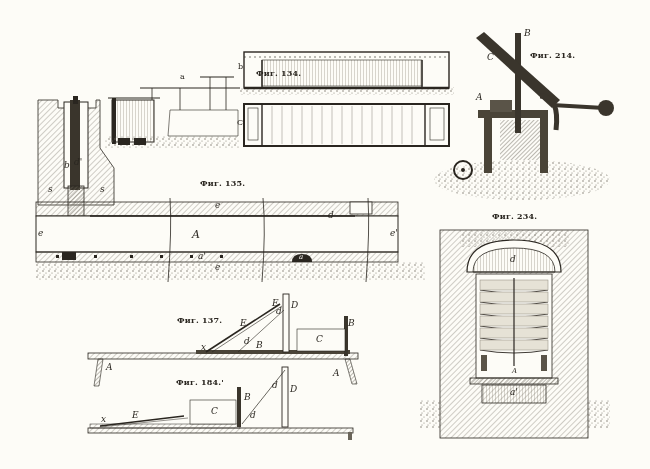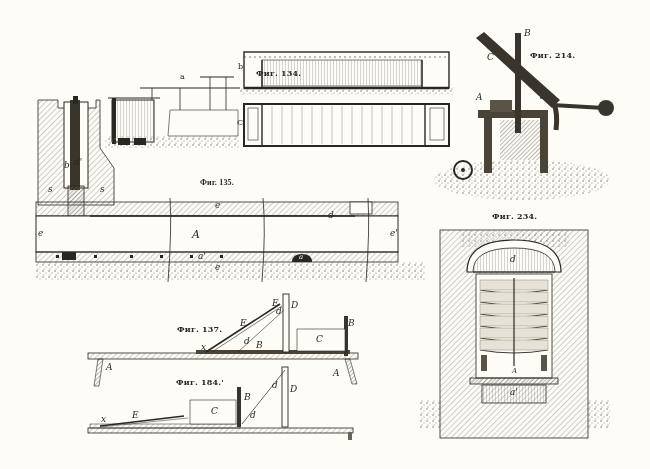--- a/index.html
+++ b/index.html
@@ -177,24 +177,24 @@
     <rect x="190" y="400" width="46" height="24" fill="#fdfcf7" stroke="#2a2620" stroke-width="0.6"></rect>
     <rect x="282" y="367" width="6" height="60" fill="#fdfcf7" stroke="#2a2620" stroke-width="0.9"></rect>
     <line x1="242" y1="424" x2="285" y2="370" stroke="#2a2620" stroke-width="0.7"></line>
     <line x1="100" y1="426" x2="184" y2="416" stroke="#2a2620" stroke-width="1.4"></line>
     <line x1="100" y1="427" x2="188" y2="418" stroke="#2a2620" stroke-width="0.5"></line>
     <rect x="348" y="432" width="4" height="8" fill="#6a655a"></rect>
   </g>
 </svg>
 
 <div class="cap" style="left:256px;top:20px;margin-top:48px;">Фиг. 134.</div>
-<div class="cap" style="left:200px;top:178px;font-family:Liberation Serif, serif;">Фиг. 135.</div>
+<div class="cap" style="left:200px;top:178px;">Фиг. 135.</div>
 <div class="cap" style="left:530px;top:50px;">Фиг. 214.</div>
 <div class="cap" style="left:492px;top:211px;">Фиг. 234.</div>
-<div class="cap" style="left:177px;top:315px;margin-top:9px;">Фиг. 137.</div>
+<div class="cap" style="left:177px;top:315px;">Фиг. 137.</div>
 <div class="cap" style="left:176px;top:377px;">Фиг. 184.'</div>
 
 <div class="lbl up" style="left:180px;top:72px;">a</div>
 <div class="lbl up" style="left:238px;top:62px;">b</div>
 <div class="lbl up" style="left:237px;top:118px;">C</div>
 
 <div class="lbl" style="left:192px;top:228px;font-size:11px;">A</div>
 <div class="lbl" style="left:328px;top:210px;">d</div>
 <div class="lbl" style="left:215px;top:200px;">e</div>
 <div class="lbl" style="left:215px;top:262px;">e</div>

